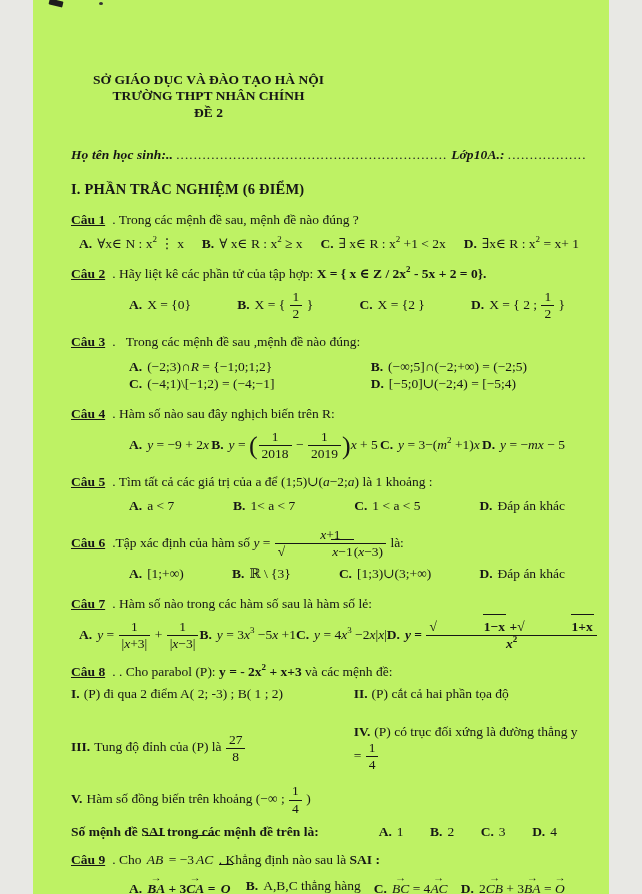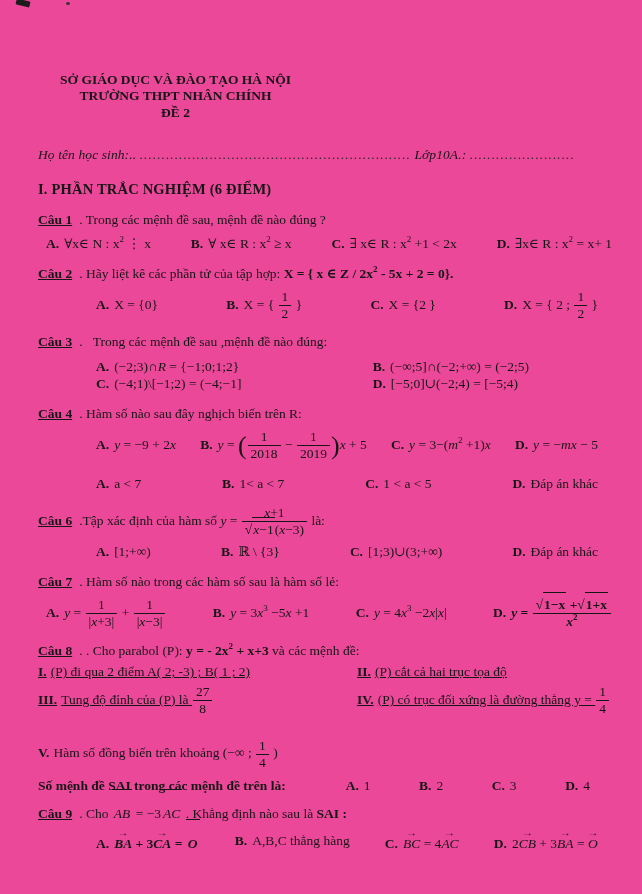--- a/index.html
+++ b/index.html
@@ -1,64 +1,64 @@
 <!DOCTYPE html>
 <html><head>
 <meta charset="utf-8">
 <style>
   html,body{margin:0;padding:0;background:#e8e8e4;}
   .page{
-    width:642px;height:894px;box-sizing:border-box;position:relative;
-    margin:0 auto;background:#ec4899;color:#161616;overflow:hidden;
+    width:576px;height:894px;box-sizing:border-box;position:relative;
+    margin:0 auto;background:#bef264;color:#161616;overflow:hidden;
     font-family:"Liberation Serif","DejaVu Serif",serif;
     font-size:13.5px;line-height:1.25;
   }
   .inner{padding:72px 24px 12px 38px;}
   .speck{position:absolute;top:0;left:16px;width:14px;height:6px;background:#1d1d1d;transform:rotate(14deg);border-radius:1px;}
   .speck2{position:absolute;top:2px;left:66px;width:4px;height:3px;background:#333;border-radius:50%;}
 
   
   .hdr{display:flex;justify-content:space-between;align-items:flex-start;margin-bottom:26px;}
   .hdr-col{text-align:center;font-weight:bold;}
   .hdr-col.left{margin-left:22px;font-size:13.5px;}
   .hdr-col.right{margin-right:2px;font-size:13.5px;}
   .hdr-line{display:block;line-height:1.22;}
 
   
   .student{font-style:italic;margin-bottom:16px;white-space:nowrap;overflow:hidden;letter-spacing:.1px;}
-  .student .lbl{font-weight:normal;font-style:italic;}
+  .student .lbl{font-weight:bold;font-style:italic;}
   .dots{letter-spacing:1px;color:#2a2a2a;}
 
   .section-title{font-weight:bold;font-size:14.5px;margin-bottom:14px;letter-spacing:.2px;}
 
   
   .question{margin-bottom:11px;}
   .q-num{font-weight:bold;text-decoration:underline;margin-right:7px;white-space:nowrap;}
   .q-stem-line{margin-bottom:5px;}
   .options{display:flex;justify-content:space-between;align-items:center;padding:2px 6px 2px 42px;}
   .options.wide{padding-left:8px;align-items:center;}
   .options.indent{padding-left:58px;padding-right:20px;}
   .option{white-space:nowrap;}
   .opt-label{font-weight:bold;margin-right:5px;}
   .grid2{display:grid;grid-template-columns:53% 47%;padding:3px 0 2px 58px;}
 
   
-  .stmts{display:grid;grid-template-columns:55% 45%;row-gap:4px;align-items:center;margin:2px 0 22px 0;text-decoration:underline;}
+  .stmts{display:grid;grid-template-columns:55% 45%;row-gap:21px;align-items:center;margin:2px 0 12px 0;}
   .stmt .s-num{font-weight:bold;margin-right:4px;}
   .stmt-v{margin:6px 0 8px 0;}
   .concl{display:flex;align-items:baseline;margin-top:4px;}
   .concl .c-label{font-weight:bold;}
   .c-opts{flex:1;display:flex;justify-content:space-between;padding:0 28px 0 60px;}
 
   
   sup{font-size:9px;vertical-align:6px;line-height:0;}
   .fr{display:inline-block;vertical-align:middle;text-align:center;line-height:1.05;padding:0 1px;}
   .fr .n{display:block;border-bottom:1px solid #161616;padding:0 3px 1px 3px;}
   .fr .d{display:block;padding:1px 3px 0 3px;}
-  .ov{border-top:1.2px solid #161616;padding:4px 1px;}
+  .ov{border-top:1.2px solid #161616;padding:4px 1px;margin-left:46px;}
   .ovl{border-top:1.2px solid #161616;padding:16px 2px;font-style:italic;}
   .vec{display:inline-block;text-align:center;line-height:1;font-style:italic;}
   .vec .ar{display:block;font-size:10px;height:7px;line-height:6px;font-style:normal;transform:scaleX(1.1);}
   .bigp{font-size:26px;font-weight:normal;vertical-align:middle;line-height:0;}
 </style>
 </head>
 <body>
 
 <div class="page">
   <div class="speck"></div>
@@ -113,20 +113,21 @@
         <div class="question">
           <div class="q-stem-line"><span class="q-num">Câu 4</span><span class="q-stem">. Hàm số nào sau đây nghịch biến trên R:</span></div>
           <div class="options indent">
             <span class="option"><span class="opt-label">A.</span><span class="opt-body"><i>y</i> = −9 + 2<i>x</i></span></span>
             <span class="option"><span class="opt-label">B.</span><span class="opt-body"><i>y</i> = <span class="bigp">(</span><span class="fr"><span class="n">1</span><span class="d">2018</span></span> − <span class="fr"><span class="n">1</span><span class="d">2019</span></span><span class="bigp">)</span><i>x</i> + 5</span></span>
             <span class="option"><span class="opt-label">C.</span><span class="opt-body"><i>y</i> = 3−(<i>m</i><sup>2</sup> +1)<i>x</i></span></span>
             <span class="option"><span class="opt-label">D.</span><span class="opt-body"><i>y</i> = −<i>mx</i> − 5</span></span>
           </div>
         </div>
         <div class="question">
+          <div class="q-stem-line"><span class="q-num">Câu 5</span><span class="q-stem">. Tìm tất cả các giá trị của a để (1;5)∪(<i>a</i>−2;<i>a</i>) là 1 khoảng :</span></div>
           <div class="options indent">
             <span class="option"><span class="opt-label">A.</span><span class="opt-body">a &lt; 7</span></span>
             <span class="option"><span class="opt-label">B.</span><span class="opt-body">1&lt; a &lt; 7</span></span>
             <span class="option"><span class="opt-label">C.</span><span class="opt-body">1 &lt; a &lt; 5</span></span>
             <span class="option"><span class="opt-label">D.</span><span class="opt-body">Đáp án khác</span></span>
           </div>
         </div>
         <div class="question">
           <div class="q-stem-line"><span class="q-num">Câu 6</span><span class="q-stem">.Tập xác định của hàm số  <i>y</i> = <span class="fr"><span class="n"><i>x</i>+1</span><span class="d">√<span class="ov"><i>x</i>−1</span>(<i>x</i>−3)</span></span>  là:</span></div>
           <div class="options indent">
@@ -142,21 +143,21 @@
             <span class="option"><span class="opt-label">A.</span><span class="opt-body"><i>y</i> = <span class="fr"><span class="n">1</span><span class="d">|<i>x</i>+3|</span></span> + <span class="fr"><span class="n">1</span><span class="d">|<i>x</i>−3|</span></span></span></span>
             <span class="option"><span class="opt-label">B.</span><span class="opt-body"><i>y</i> = 3<i>x</i><sup>3</sup> −5<i>x</i> +1</span></span>
             <span class="option"><span class="opt-label">C.</span><span class="opt-body"><i>y</i> = 4<i>x</i><sup>3</sup> −2<i>x</i>|<i>x</i>|</span></span>
             <span class="option"><span class="opt-label">D.</span><span class="opt-body"><b><i>y</i> = <span class="fr"><span class="n">√<span class="ov">1−x</span> +√<span class="ov">1+x</span></span><span class="d"><i>x</i><sup>2</sup></span></span></b></span></span>
           </div>
         </div>
         <div class="question">
           <div class="q-stem-line"><span class="q-num">Câu 8</span><span class="q-stem">. . Cho parabol (P): <b>y = - 2x<sup>2</sup> + x+3</b> và các mệnh đề:</span></div>
           <div class="stmts">
             <div class="stmt"><span class="s-num">I.</span><span class="s-body">(P) đi qua 2 điểm A( 2; -3) ; B( 1 ; 2)</span></div>
-            <div class="stmt"><span class="s-num">II.</span><span class="s-body">(P)  cắt cả hai trục tọa độ</span></div>
+            <div class="stmt"><span class="s-num">II.</span><span class="s-body">(P)  cắt cả hai phần tọa độ</span></div>
             <div class="stmt"><span class="s-num">III.</span><span class="s-body">Tung  độ đỉnh của (P) là <span class="fr"><span class="n">27</span><span class="d">8</span></span></span></div>
             <div class="stmt"><span class="s-num">IV.</span><span class="s-body">(P) có trục đối xứng là đường thẳng  y = <span class="fr"><span class="n">1</span><span class="d">4</span></span></span></div>
           </div>
           <div class="stmt stmt-v"><span class="s-num">V.</span><span class="s-body">Hàm số đồng biến trên khoảng (−∞ ; <span class="fr"><span class="n">1</span><span class="d">4</span></span> )</span></div>
           <div class="concl">
             <span class="c-label">Số mệnh đề <b>SAI</b>  trong các mệnh đề trên là:</span>
             <span class="c-opts">
               <span class="option"><span class="opt-label">A.</span><span class="opt-body">1</span></span>
               <span class="option"><span class="opt-label">B.</span><span class="opt-body">2</span></span>
               <span class="option"><span class="opt-label">C.</span><span class="opt-body">3</span></span>

